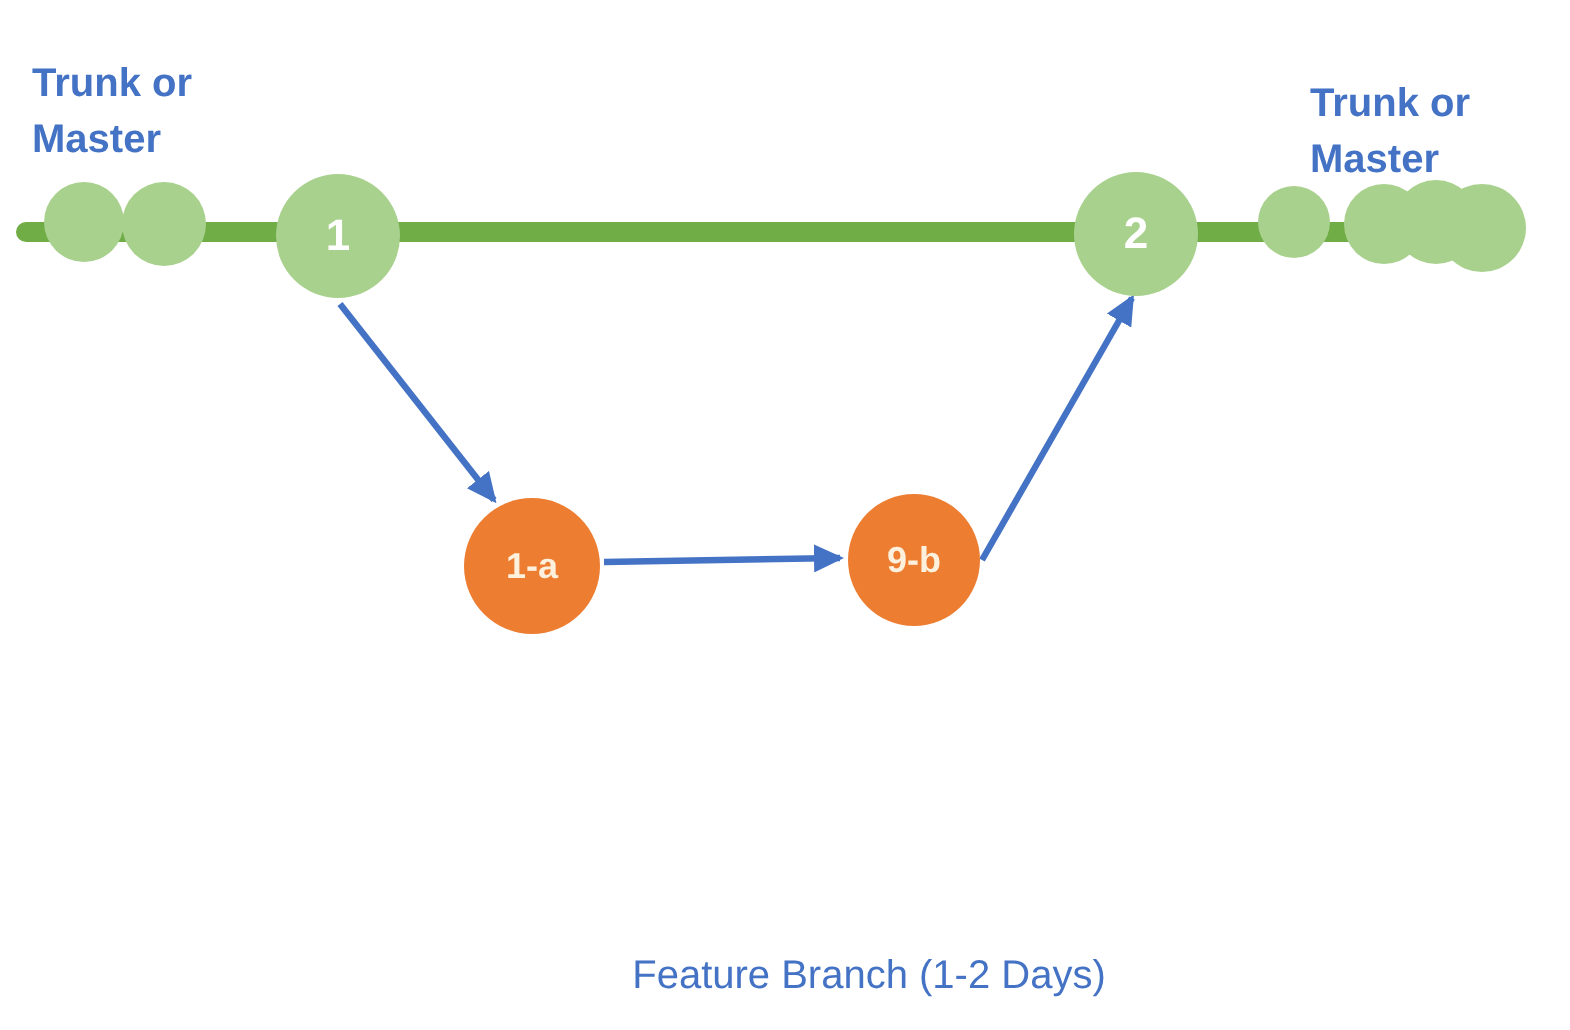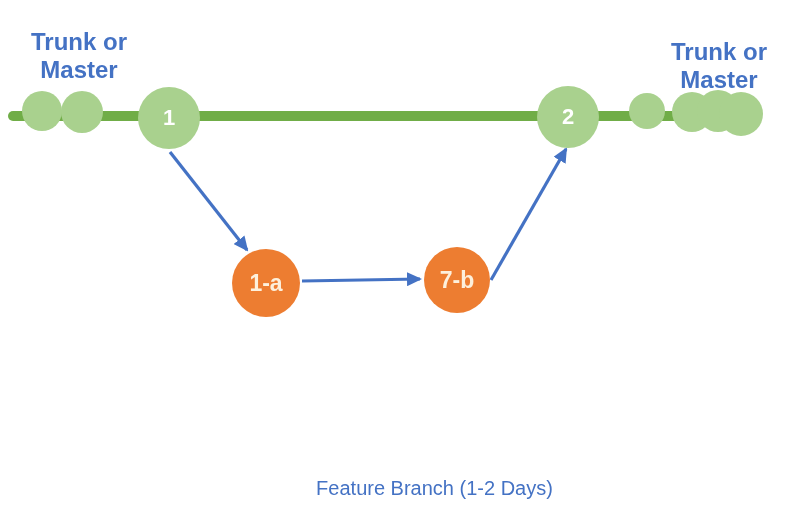--- a/index.html
+++ b/index.html
@@ -41,21 +41,21 @@
   .feature { background: var(--feature-node); }
   .commit-label {
     color: var(--commit-label-text);
     font-weight: bold;
     font-size: 22px;
     line-height: 1;
   }
   .feature-label {
     color: var(--feature-label-text);
     font-weight: bold;
-    font-size: 23px;
+    font-size: 18px;
     line-height: 1;
   }
   .arrows-svg {
     position: absolute;
     left: 0;
     top: 0;
     width: 785px;
     height: 515px;
     pointer-events: none;
   }
@@ -65,23 +65,22 @@
     fill: none;
   }
   .arrows-svg marker path {
     fill: var(--arrow-blue);
     stroke: none;
   }
   .blue-label {
     position: absolute;
     color: var(--label-blue);
     font-weight: bold;
-    font-size: 24px;
+    font-size: 20px;
     line-height: 28px;
-    text-align: center;
   }
   .trunk-label-left  { left: 16px;  top: 28px;  width: 126px; }
   .trunk-label-right { left: 655px; top: 38px;  width: 128px; }
   .caption {
     position: absolute;
     left: 302px;
     top: 477px;
     width: 265px;
     text-align: center;
     color: var(--label-blue);
@@ -131,18 +130,18 @@
   <div class="node commit" style="left:629px; top:93px; width:36px; height:36px;"></div>
   <div class="node commit" style="left:672px; top:92px; width:40px; height:40px;"></div>
   <div class="node commit" style="left:697px; top:90px; width:42px; height:42px;"></div>
   <div class="node commit" style="left:719px; top:92px; width:44px; height:44px;"></div>
 
   <div class="node feature" style="left:232px; top:249px; width:68px; height:68px;">
     <span class="feature-label">1-a</span>
   </div>
 
   <div class="node feature" style="left:424px; top:247px; width:66px; height:66px;">
-    <span class="feature-label">7-b</span>
+    <span class="feature-label">9-b</span>
   </div>
 
   <div class="caption">Feature Branch (1-2 Days)</div>
 
 </div>
 
 </body></html>

